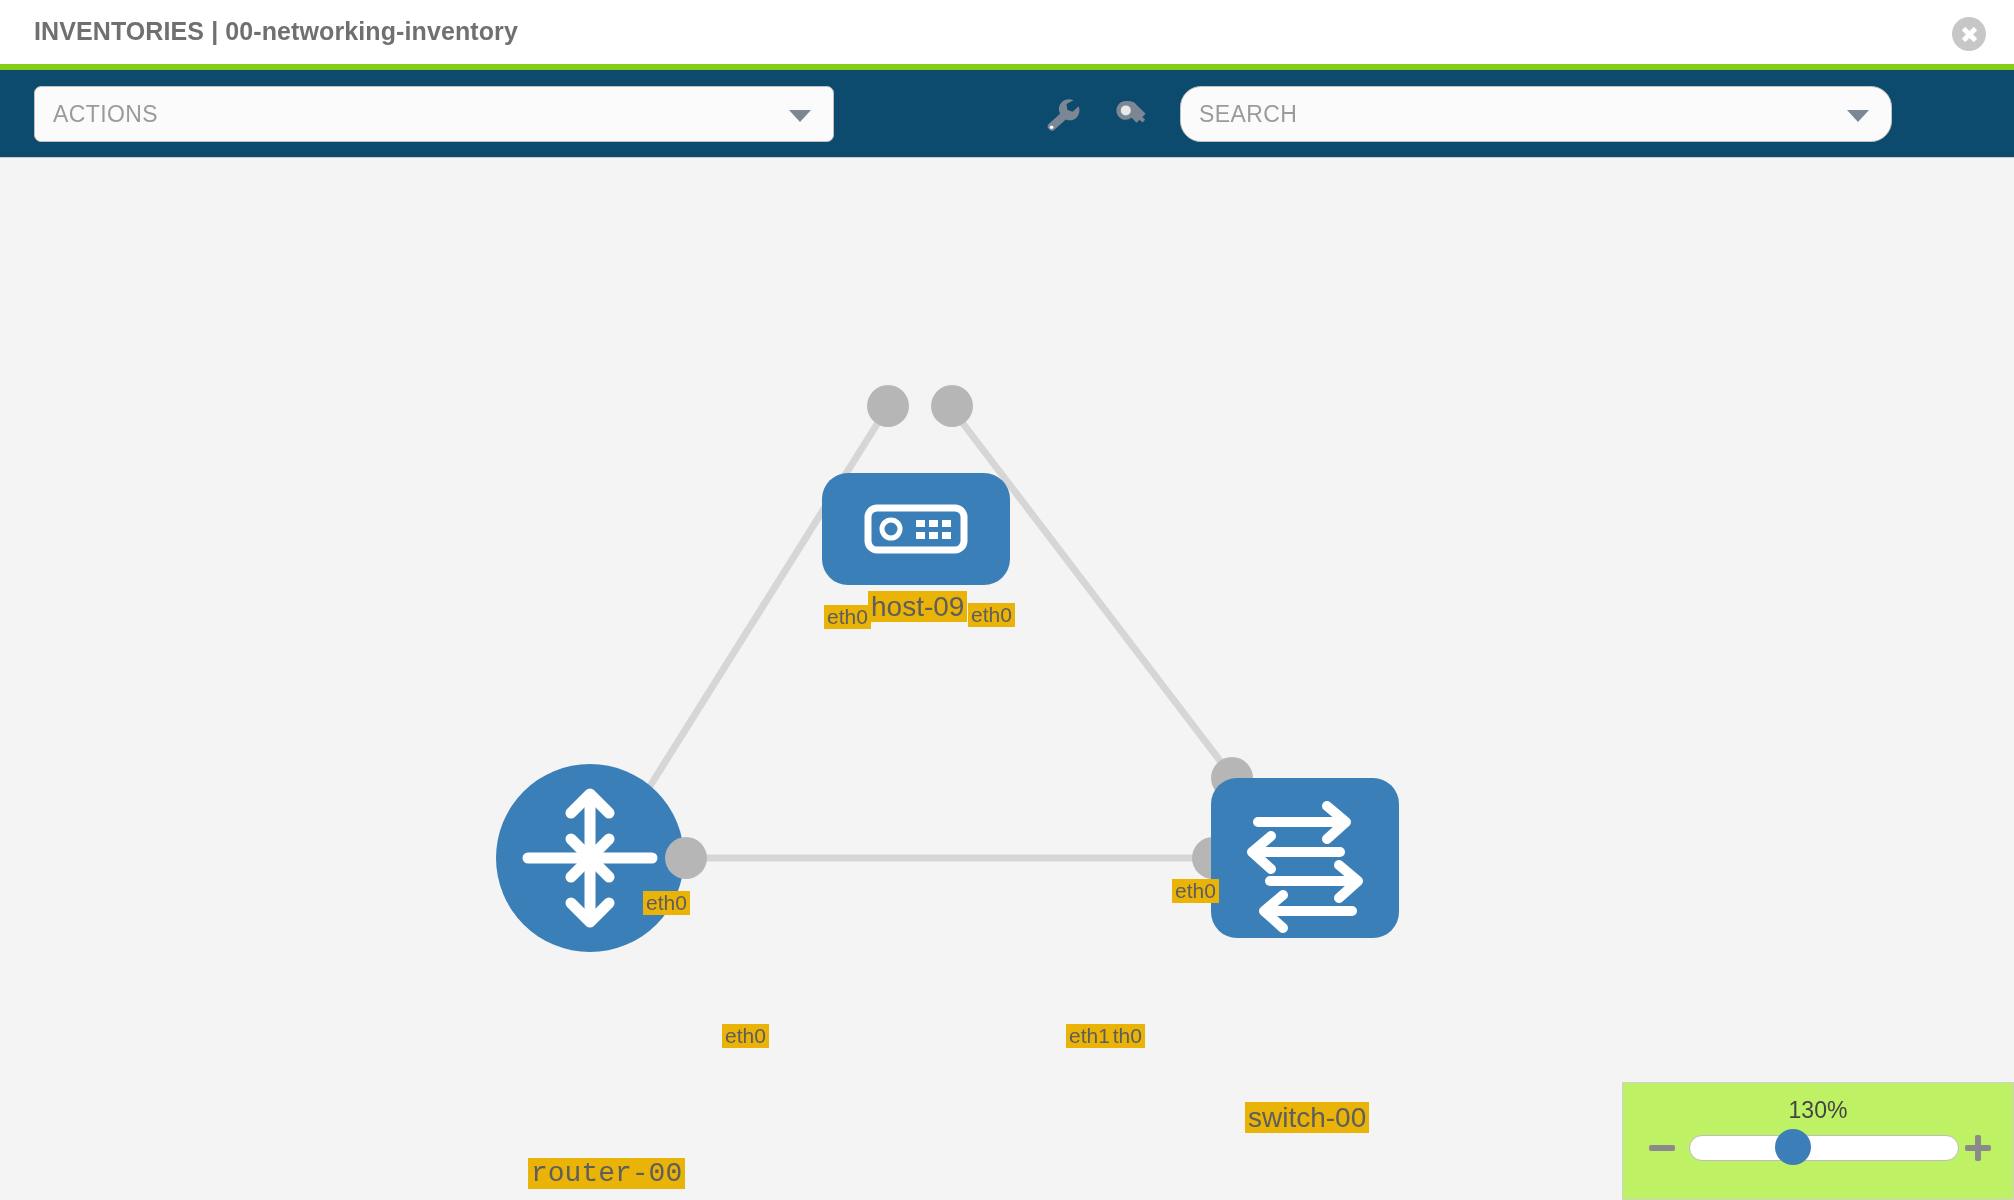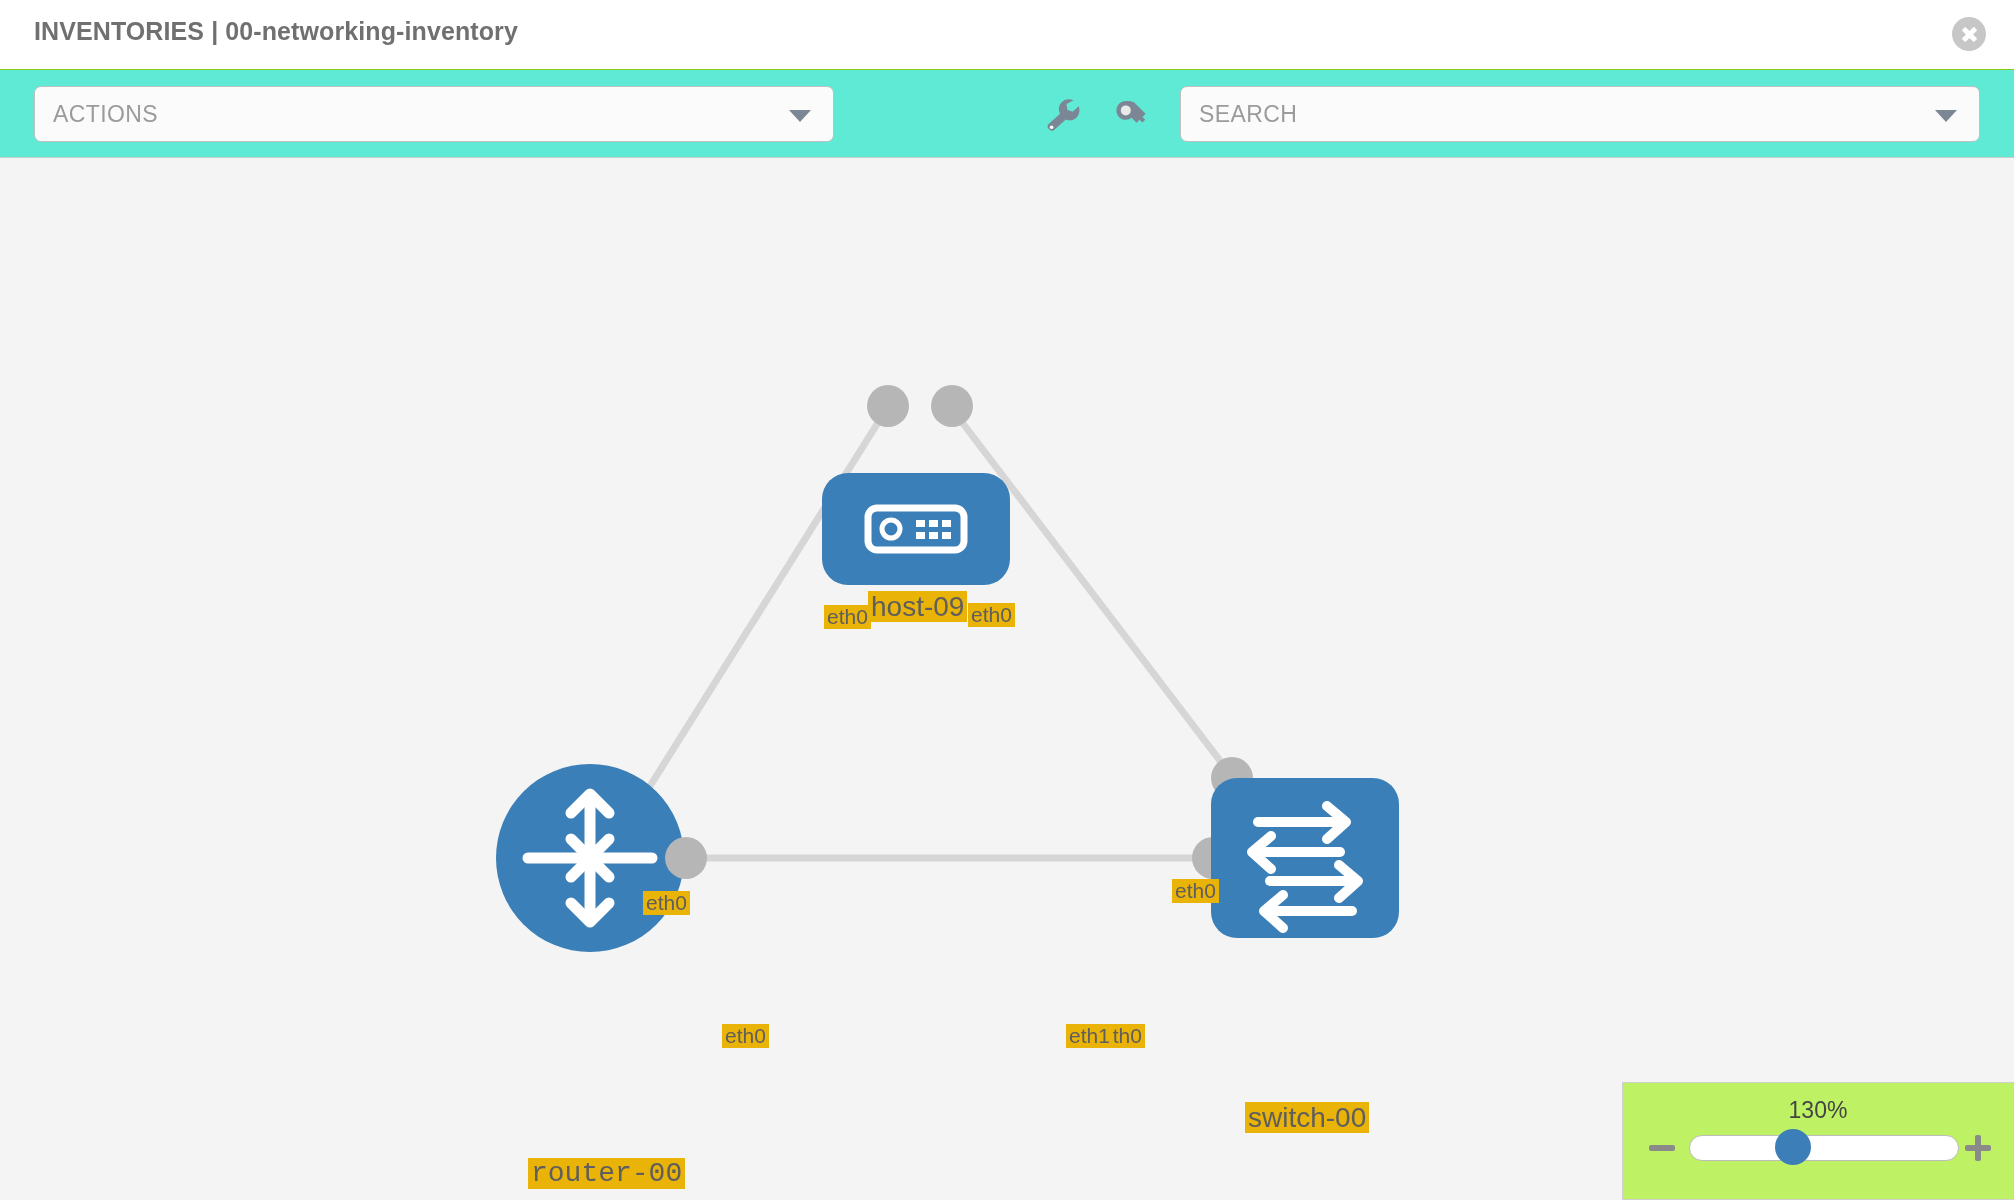--- a/index.html
+++ b/index.html
@@ -19,21 +19,21 @@
     background: #ffffff;
   }
 
   
   .header {
     position: absolute;
     left: 0; top: 0;
     width: 2014px;
     height: 70px;
     background: #ffffff;
-    border-bottom: 1px solid #84cc16;
+    border-bottom: 6px solid #84cc16;
     box-sizing: border-box;
   }
   .header-title {
     position: absolute;
     left: 34px;
     top: 17px;
     font-size: 25px;
     font-weight: bold;
     color: #707070;
     letter-spacing: 0.1px;
@@ -64,21 +64,21 @@
   }
   .close-btn::before { transform: rotate(45deg); }
   .close-btn::after  { transform: rotate(-45deg); }
 
   
   .toolbar {
     position: absolute;
     left: 0; top: 70px;
     width: 2014px;
     height: 88px;
-    background: #5eead4;
+    background: #0c4a6e;
     border-bottom: 1px solid #cccccc;
     box-sizing: border-box;
   }
 
   .select-box {
     position: absolute;
     background: #fbfbfb;
     border: 1px solid #c0c0c0;
     border-radius: 7px;
     box-sizing: border-box;
@@ -100,21 +100,21 @@
     right: 22px;
     top: 50%;
     margin-top: -4px;
     width: 0; height: 0;
     border-left: 11px solid transparent;
     border-right: 11px solid transparent;
     border-top: 12px solid #7b8794;
   }
 
   #actions-select { left: 34px; top: 16px; width: 800px; }
-  #search-select  { left: 1180px; top: 16px; width: 800px; }
+  #search-select  { left: 1180px; top: 16px; width: 712px; border-radius: 21px; }
 
   .tool-icon {
     position: absolute;
     top: 27px;
     width: 44px;
     height: 36px;
     cursor: pointer;
   }
   #wrench-icon { left: 1042px; }
   #key-icon    { left: 1112px; }

